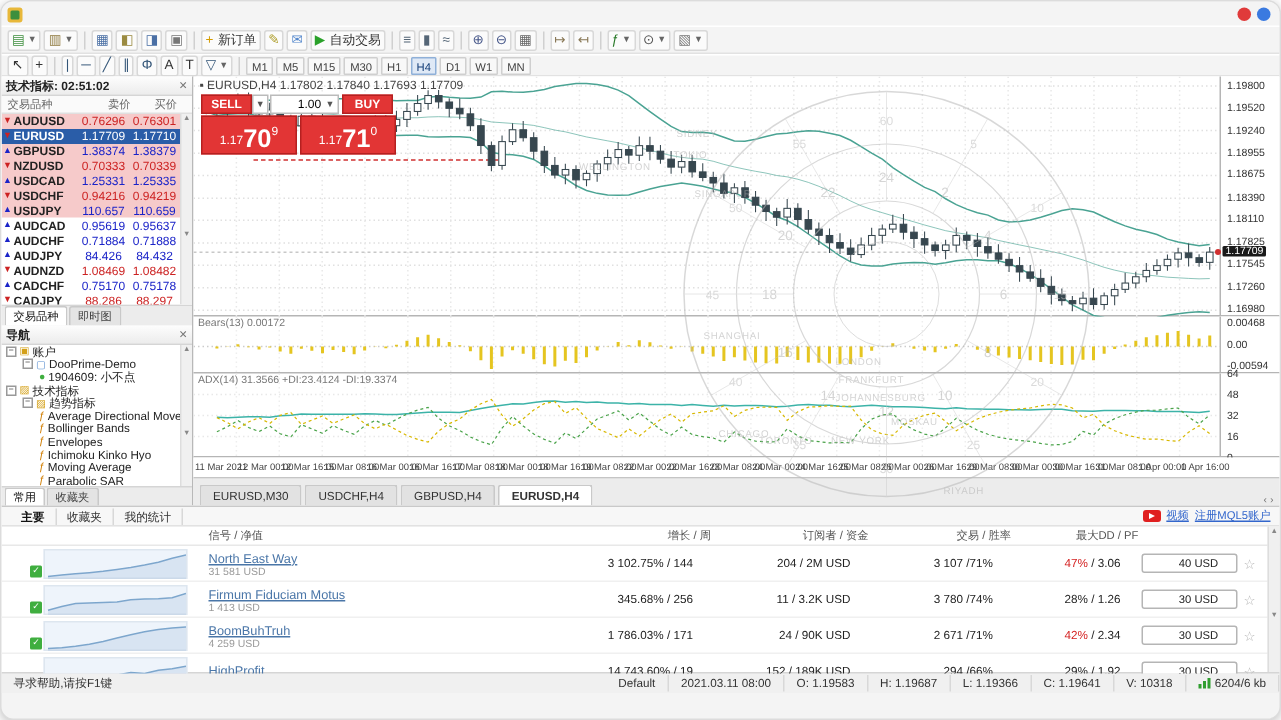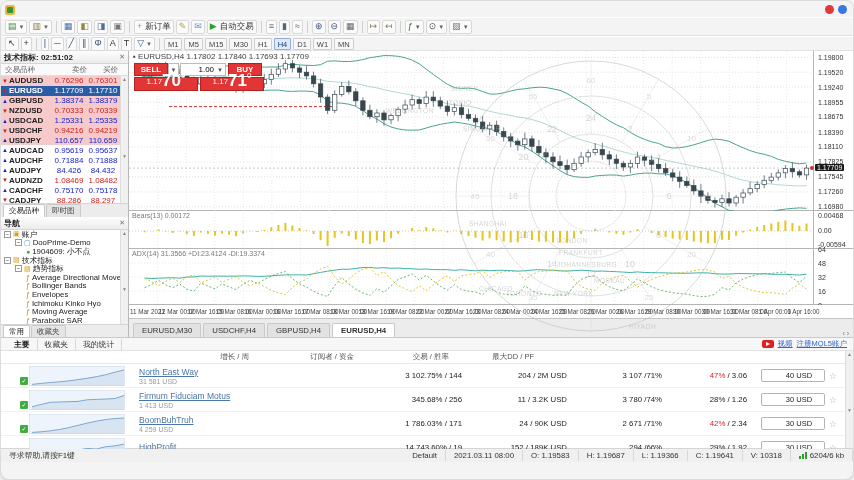--- a/index.html
+++ b/index.html
@@ -61,21 +61,21 @@
   .ptag:before{content:"";position:absolute;left:-5px;top:2px;width:4px;height:4px;border-radius:50%;background:#d03030;}
   .chart-title{position:absolute;left:4px;top:1px;font-size:8px;color:#444;z-index:4;}
   svg{display:block;}
   .oneclick{position:absolute;left:5px;top:12px;z-index:4;width:130px;}
   .oc-row1{display:flex;height:13px;margin-bottom:1px;}
   .ocbtn{background:#e23535;color:#fff;font-size:8px;font-weight:bold;display:flex;align-items:center;justify-content:center;border:1px solid #b52020;}
   .oc-sell{width:34px;} .oc-buy{width:34px;margin-left:1px;}
   .ocdd{width:11px;background:#fff;border:1px solid #bbb;font-size:6px;color:#555;display:flex;align-items:center;justify-content:center;}
   .ocvol{width:46px;background:#fff;border:1px solid #bbb;font-size:8px;display:flex;align-items:center;justify-content:flex-end;padding-right:2px;margin:0 1px;}
   .ocvol .dd{font-size:6px;color:#555;margin-left:3px;}
-  .oc-row2{display:flex;height:14px;}
+  .oc-row2{display:flex;height:26px;}
   .ocp{flex:1;background:#e23535;border:1px solid #b52020;color:#fff;display:flex;align-items:flex-end;justify-content:center;padding-bottom:2px;}
   .ocp+.ocp{margin-left:2px;}
   .ocp .sm{font-size:8px;margin-bottom:2px;}
   .ocp .big{font-size:17px;font-weight:bold;line-height:15px;}
   .ocp .sup{font-size:8px;margin-bottom:8px;}
   .panel2{height:38px;position:relative;border-bottom:1px solid #b5b5b5;}
   .panel3{height:56px;position:relative;border-bottom:1px solid #b5b5b5;}
   .plabel{position:absolute;left:3px;top:1px;font-size:7px;color:#777;z-index:3;}
   .timeaxis{height:14px;position:relative;background:#fff;border-bottom:1px solid #c5c5c5;font-size:6.3px;color:#444;overflow:hidden;}
   .timeaxis .tl{position:absolute;top:3px;white-space:nowrap;}
@@ -961,20 +961,21 @@
         <span class="sig-tab">收藏夹</span>
         <span class="sig-tab">我的统计</span>
         <span class="sig-right">
         <span class="yt"></span>
         <a class="siglink">视频</a>
         <a class="siglink">注册MQL5账户</a>
       </span>
     </div>
     <div class="sig-head">
       <span class="sh-sp"></span>
+      <span class="sh-name">信号 / 净值</span>
       <span class="sh-col c-growth">增长 / 周</span>
       <span class="sh-col c-subs">订阅者 / 资金</span>
       <span class="sh-col c-trades">交易 / 胜率</span>
       <span class="sh-col c-dd">最大DD / PF</span>
       <span style="width:82px;flex:none;"></span>
     </div>
     <div class="sig-rows" id="sigRows">
         <div class="sigrow">
           <div class="thumb">
             <svg width="94" height="20">

